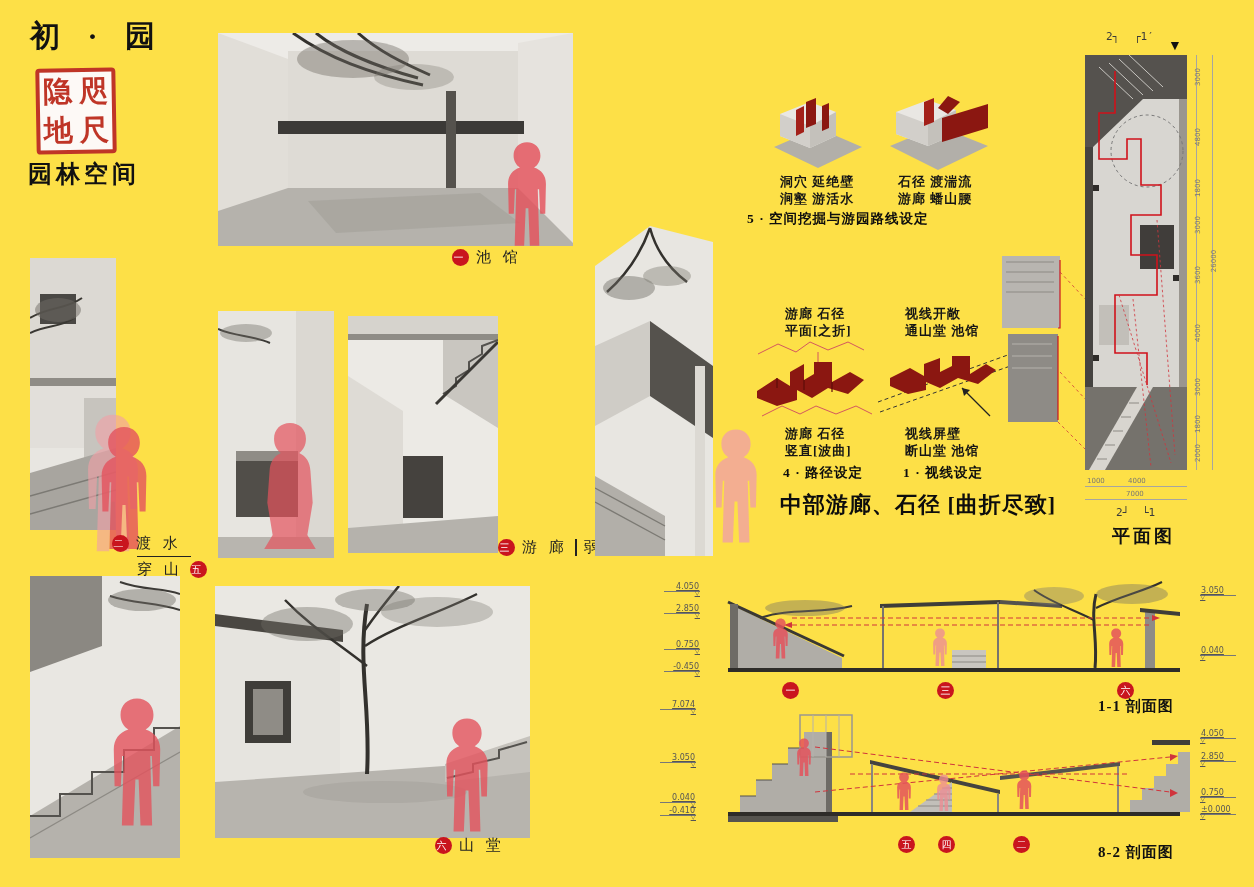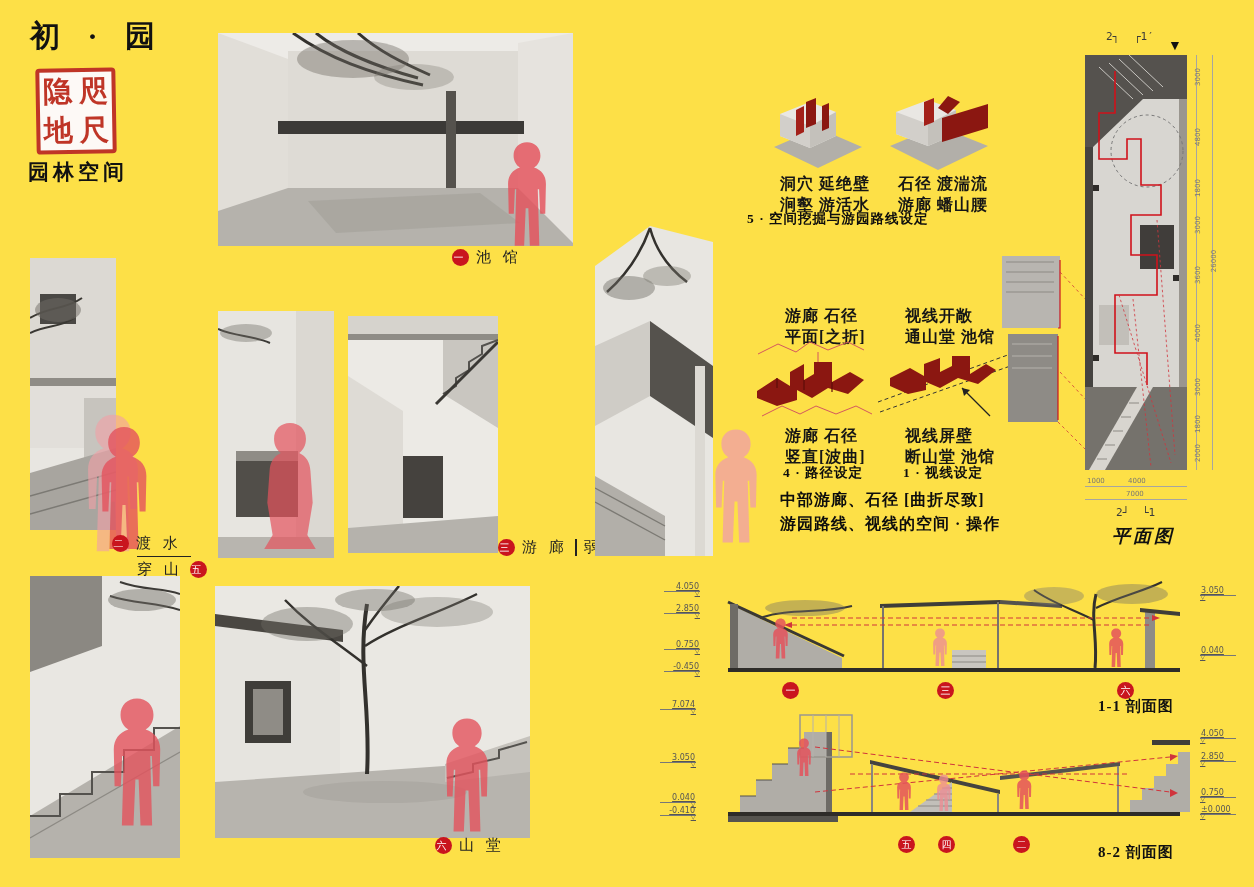--- a/index.html
+++ b/index.html
@@ -1,41 +1,41 @@
 <!DOCTYPE html>
 <html><head>
 <meta charset="utf-8">
 <style>
   html,body{margin:0;padding:0;background:#fff;}
   #board{position:relative;width:1254px;height:887px;background:#fde047;overflow:hidden;
          font-family:"Liberation Serif",serif;color:#1c1c1c;}
   .abs{position:absolute;}
   .title{font-size:30px;font-weight:600;letter-spacing:10px;color:#111;}
-  .subtitle{font-size:21px;font-weight:600;letter-spacing:4px;color:#111;}
+  .subtitle{font-size:24px;font-weight:600;letter-spacing:4px;color:#111;}
   .seal{width:72px;height:78px;border:4px solid #bf3527;border-radius:4px;background:#fdf9f6;
         display:grid;grid-template-columns:1fr 1fr;align-items:center;justify-items:center;
         transform:rotate(-1deg);}
   .seal span{font-size:29px;font-weight:bold;color:#bf3527;line-height:1;}
   .badge{width:17px;height:17px;border-radius:50%;background:#c9151e;color:#fff;
          display:inline-flex;align-items:center;justify-content:center;
          font-size:10px;line-height:1;flex:0 0 auto;}
   .lbl{font-size:15px;letter-spacing:4px;color:#222;display:flex;align-items:center;gap:7px;}
-  .cap{font-size:16px;font-weight:bold;line-height:1.3;color:#161616;letter-spacing:1px;}
+  .cap{font-size:13px;font-weight:bold;line-height:1.3;color:#161616;letter-spacing:1px;}
   .stitle{font-size:13.5px;font-weight:bold;color:#0e0e0e;letter-spacing:1px;}
-  .summary{font-size:16px;font-weight:bold;line-height:1.5;letter-spacing:1px;color:#0d0d0d;}
+  .summary{font-size:22px;font-weight:bold;line-height:1.5;letter-spacing:1px;color:#0d0d0d;text-align:right;}
   .lvl{font-family:"DejaVu Sans",sans-serif;font-size:8px;color:#555;width:36px;text-decoration:underline;}
   .lvl .n{display:block;border-bottom:1px solid #777;padding:0 1px;}
   .lvl .t{display:block;font-size:7px;line-height:5px;margin-top:-1px;}
   .lvl-l{text-align:right;} .lvl-l .t{text-align:right;}
   .lvl-r{text-align:left;} .lvl-r .t{text-align:left;}
   .vdim{position:absolute;width:32px;text-align:center;font-family:"DejaVu Sans",sans-serif;
         font-size:7px;color:#7a7872;transform:rotate(-90deg);}
   .hdim{position:absolute;font-family:"DejaVu Sans",sans-serif;font-size:7px;color:#7a7872;}
   .smk{position:absolute;font-family:"DejaVu Sans Mono",monospace;font-size:11px;color:#3a3a3a;}
-  .planlbl{font-size:18px;font-weight:bold;letter-spacing:3px;color:#111;font-style:italic;}
+  .planlbl{font-size:18px;font-weight:bold;letter-spacing:3px;color:#111;}
   .seclbl{font-size:15px;font-weight:bold;letter-spacing:1px;color:#111;}
   .fig{position:absolute;pointer-events:none;}
   .dimline-v{position:absolute;border-left:1px solid #a7a5a0;width:0;}
   .dimline-h{position:absolute;border-top:1px solid #a7a5a0;height:0;}
   svg{display:block;}
 </style>
 </head>
 <body>
 
 <div id="board">
@@ -249,21 +249,20 @@
     <polygon points="138,22 130,20 132,28" fill="#333"></polygon>
   </svg>
   <div class="abs cap" style="left:905px;top:426px">
     <div>视线屏壁</div>
     <div>断山堂 池馆</div>
   </div>
   <div class="abs stitle" style="left:903px;top:464px">1 · 视线设定</div>
 
   <div class="abs summary" style="left:780px;top:488px">
     <div>中部游廊、石径 [曲折尽致]</div>
-    <div>游园路线、视线的空间 · 操作</div>
   </div>
 
   <svg class="abs" style="left:1000px;top:252px" width="190" height="230" viewBox="0 0 190 230">
     <rect x="2" y="4" width="58" height="72" fill="#b8b5b0"></rect>
     <path d="M6 10 L54 10 M6 20 L54 20 M6 30 L54 30 M6 40 L54 40" stroke="#8d8a84" stroke-width="1"></path>
     <rect x="8" y="82" width="50" height="88" fill="#8e8b86"></rect>
     <path d="M12 92 L52 92 M12 104 L52 104 M12 116 L52 116" stroke="#b5b2ac" stroke-width="1"></path>
     <polyline points="60,8 60,76 58,76" fill="none" stroke="#c9151e" stroke-width="1.2"></polyline>
     <polyline points="58,84 58,168" fill="none" stroke="#c9151e" stroke-width="1.2"></polyline>
     <line x1="60" y1="20" x2="88" y2="50" stroke="#d0343c" stroke-width=".8" stroke-dasharray="3 3"></line>

